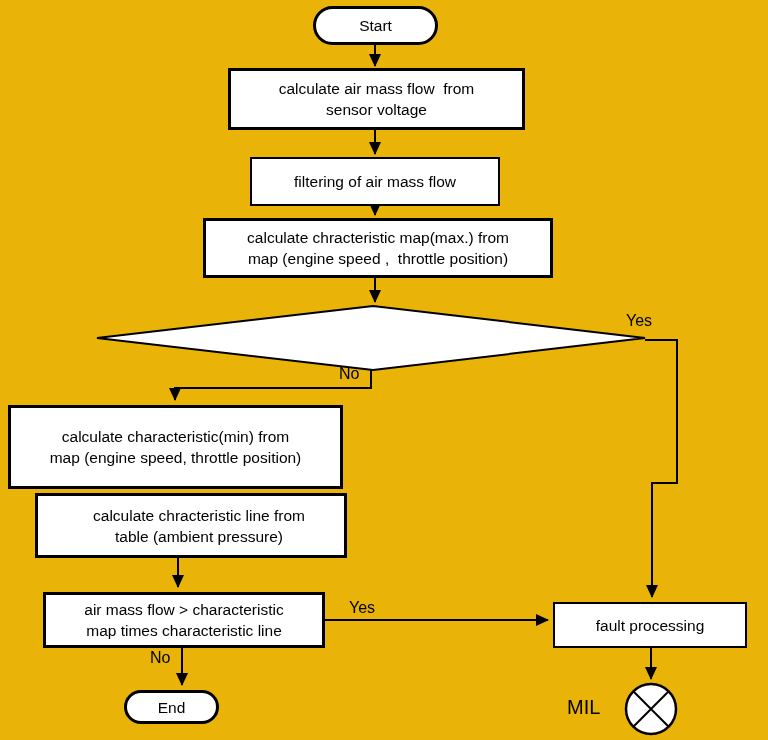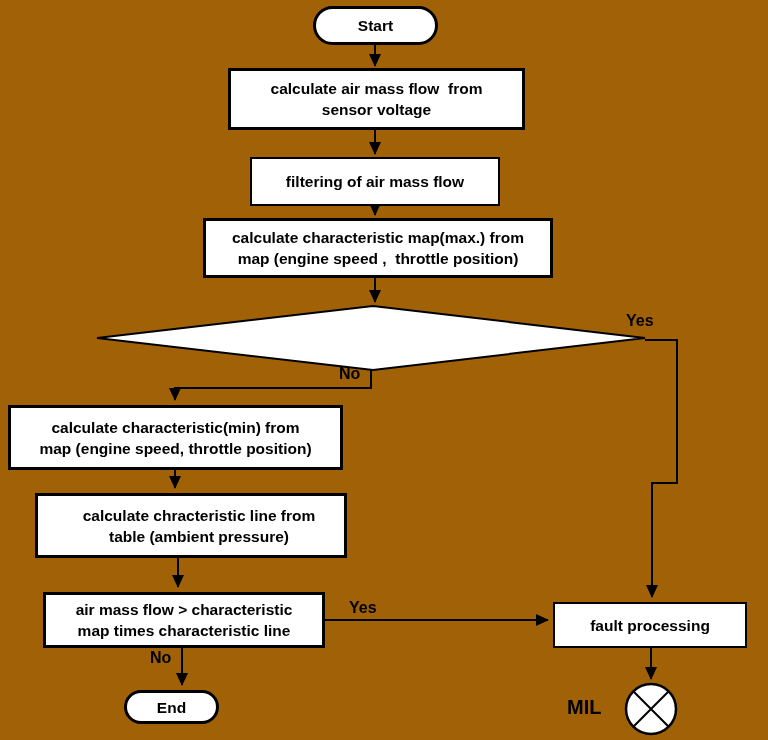--- a/index.html
+++ b/index.html
@@ -1,38 +1,38 @@
 <!DOCTYPE html>
 <html><head>
 <meta charset="utf-8">
 <title>Flowchart</title>
 <style>
   html,body { margin:0; padding:0; background:#ffffff; }
   .canvas {
-    position:relative; width:768px; height:740px; background:#a16207;
-    font-family:"Liberation Sans", sans-serif; font-weight:bold; color:#000;
+    position:relative; width:768px; height:740px; background:#eab308;
+    font-family:"Liberation Sans", sans-serif; font-weight:normal; color:#000;
     overflow:hidden;
   }
   .wires { position:absolute; left:0; top:0; width:768px; height:740px; }
   .node {
     position:absolute; box-sizing:border-box; background:#fff;
     border:3px solid #000; display:flex; align-items:center; justify-content:center;
     text-align:center; font-size:15.5px; line-height:21px; white-space:pre-wrap;
   }
   .terminal { border-radius:20px; }
   .ghost { border:none; background:transparent; }
   .edge-label { position:absolute; font-size:16px; line-height:16px; white-space:nowrap; }
   .mil-label { position:absolute; font-size:20px; line-height:27px; letter-spacing:0px; }
 
   .n-start  { left:313px; top:6px;   width:125px; height:39px; }
   .n-b1     { left:228px; top:68px;  width:297px; height:62px; }
   .n-b2     { left:250px; top:157px; width:250px; height:49px; border-width:2px; }
   .n-b3     { left:203px; top:218px; width:350px; height:60px; }
   .n-dtext  { left:140px; top:314px; width:360px; height:44px; }
-  .n-b4     { left:8px;   top:405px; width:335px; height:65px; }
+  .n-b4     { left:8px;   top:405px; width:335px; height:84px; }
   .n-b5     { left:35px;  top:493px; width:312px; height:65px;padding-left:16px; }
   .n-b6     { left:43px;  top:592px; width:282px; height:56px; }
   .n-fault  { left:553px; top:602px; width:194px; height:46px; border-width:2px; }
   .n-end    { left:124px; top:690px; width:95px;  height:34px; }
 
   .l-yes1 { left:626px; top:313px; }
   .l-no1  { left:339px; top:366px; }
   .l-yes2 { left:349px; top:600px; }
   .l-no2  { left:150px; top:650px; }
   .l-mil  { left:567px; top:694px; }
@@ -68,21 +68,21 @@
     </g>
   </svg>
 
   <div class="node terminal n-start">Start</div>
 
   <div class="node n-b1">calculate air mass flow  from
 sensor voltage</div>
 
   <div class="node n-b2">filtering of air mass flow</div>
 
-  <div class="node n-b3">calculate characteristic map(max.) from
+  <div class="node n-b3">calculate chracteristic map(max.) from
 map (engine speed ,  throttle position)</div>
 
 
   <div class="node n-b4">calculate characteristic(min) from
 map (engine speed, throttle position)</div>
 
   <div class="node n-b5">calculate chracteristic line from
 table (ambient pressure)</div>
 
   <div class="node n-b6">air mass flow &gt; characteristic

